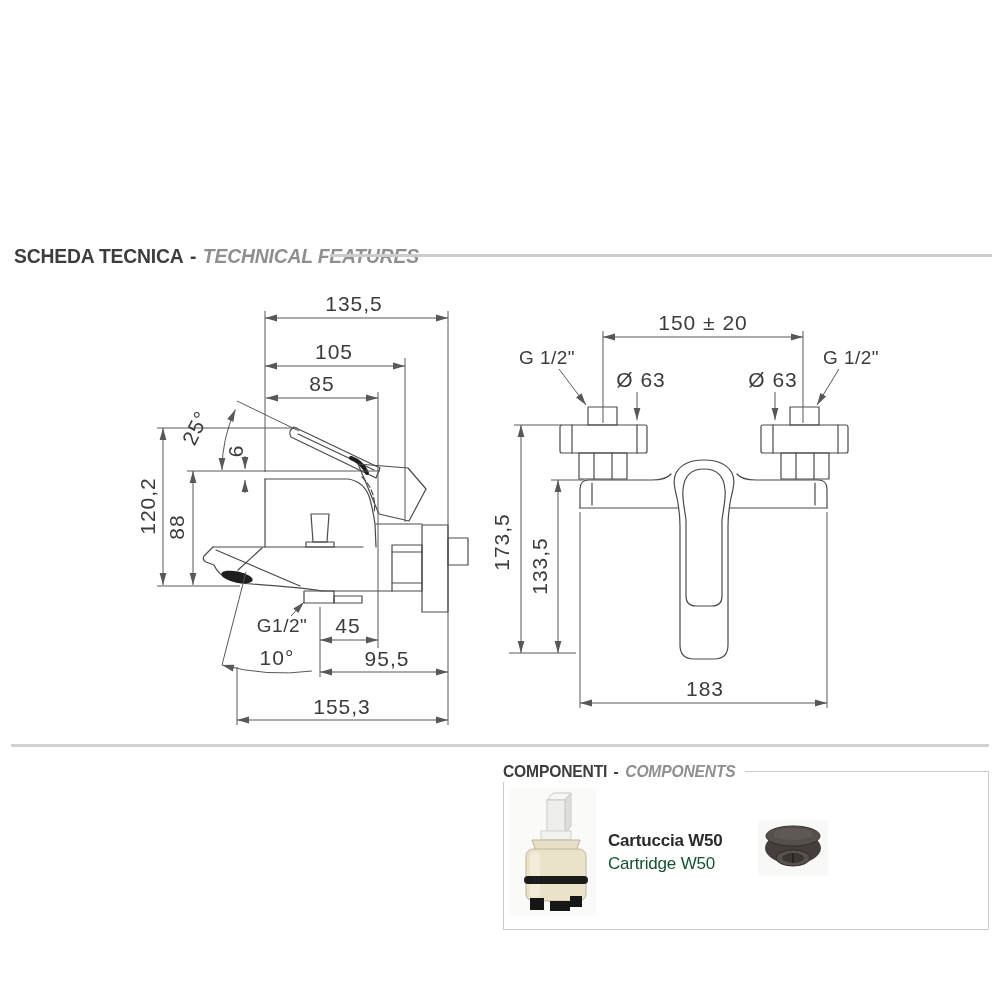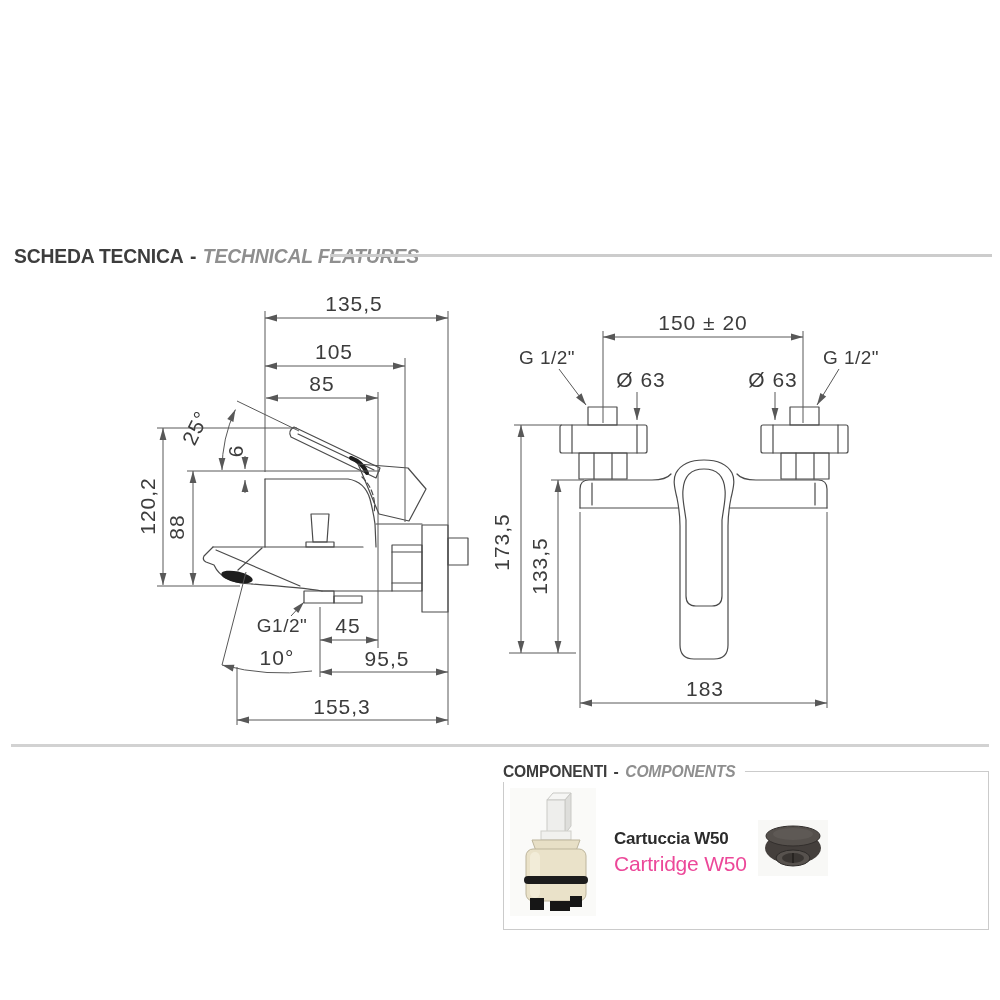--- a/index.html
+++ b/index.html
@@ -16,23 +16,23 @@
 
   #divider-line{position:absolute;left:11px;top:744px;width:978px;height:3px;background:#d2d2d2;}
 
   
   #comp-box{position:absolute;left:503px;top:771px;width:484px;height:157px;border:1px solid #cbcbcb;background:#ffffff;}
   #comp-header{left:503px;top:762px;font-size:17px;background:#ffffff;padding-right:10px;z-index:2;}
   .comp-item{position:absolute;display:flex;align-items:center;}
   #comp-item-1{left:510px;top:788px;}
   #comp-item-2{left:758px;top:820px;}
   .comp-img{flex:0 0 auto;}
-  .comp-text{margin-left:18px;}
+  .comp-text{margin-left:12px;}
   .comp-name{font-size:17px;font-weight:bold;color:#2b2b2b;letter-spacing:-.2px;}
-  .comp-name-en{font-size:21px;color:#ec4899;margin-top:3px;letter-spacing:-.2px;}
+  .comp-name-en{font-size:17px;color:#14532d;margin-top:3px;letter-spacing:-.2px;}
 
   
   svg.drawing{position:absolute;left:0;top:0;}
   .ol{stroke:#4b4b4b;stroke-width:1.2;fill:none;stroke-linejoin:round;stroke-linecap:round;}
   .olw{stroke:#4b4b4b;stroke-width:1.2;fill:#ffffff;stroke-linejoin:round;}
   .dl{stroke:#585858;stroke-width:1;fill:none;}
   .dash{stroke-dasharray:5 3;}
   .dt{font-family:"Liberation Sans",sans-serif;font-size:21px;fill:#3c3c3c;letter-spacing:1px;}
   .dts{font-family:"Liberation Sans",sans-serif;font-size:19px;fill:#3c3c3c;letter-spacing:.5px;}
   .blk{stroke:#1d1d1d;stroke-width:4;fill:none;stroke-linecap:round;}

